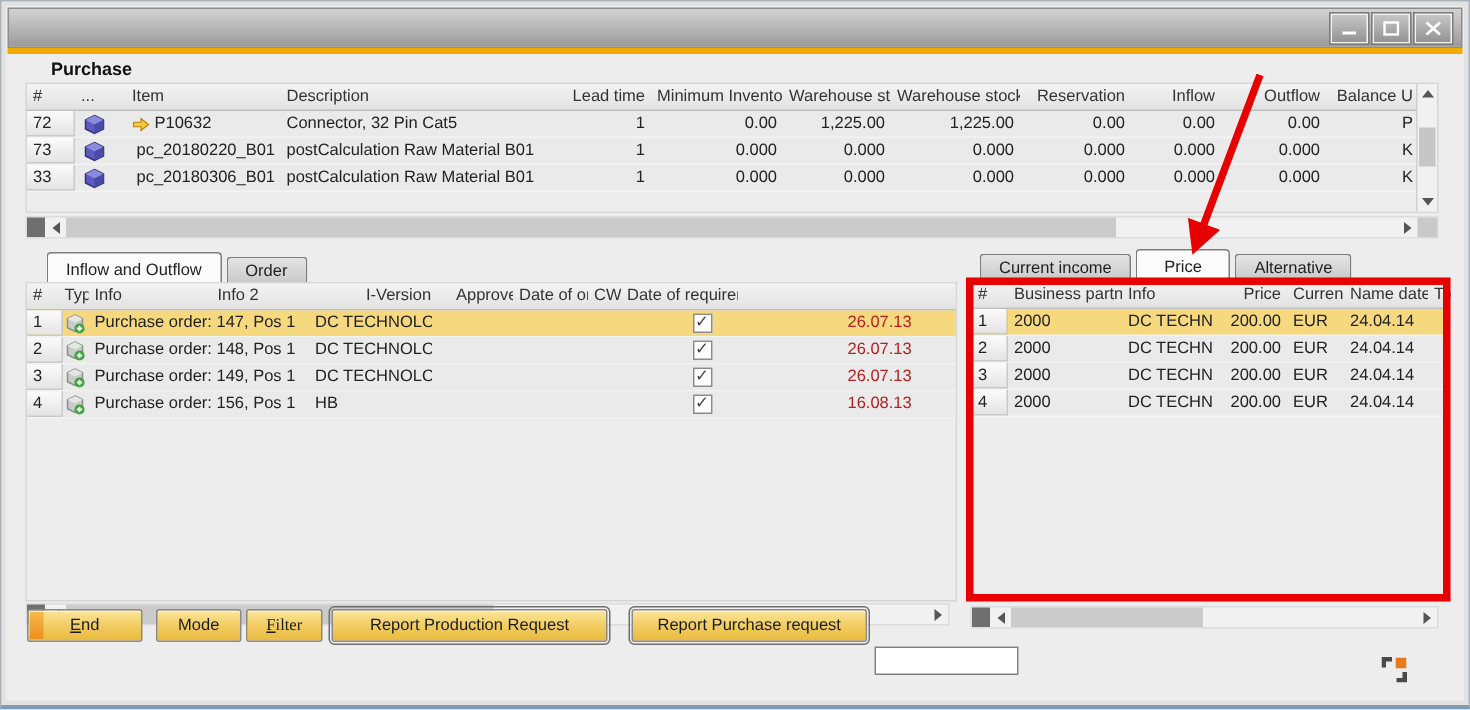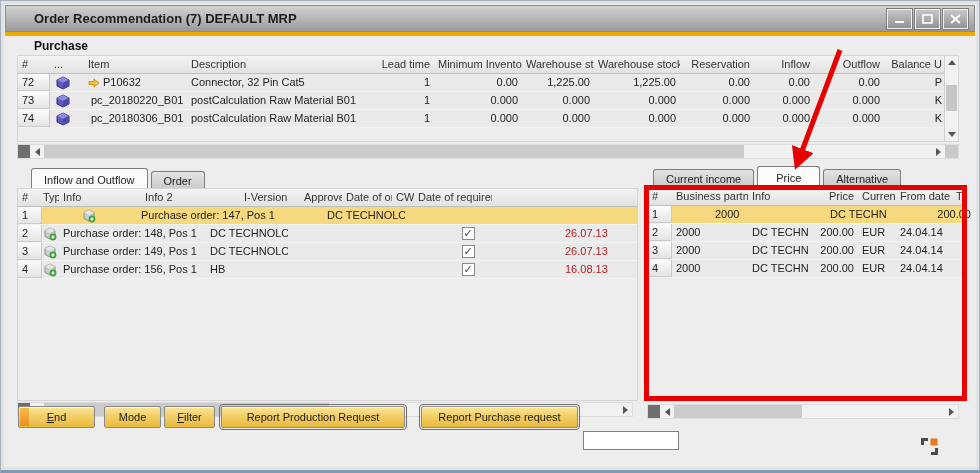--- a/index.html
+++ b/index.html
@@ -28,21 +28,21 @@
   .trow { display:flex; height:18px; background:#eaeaea; border-bottom:1px solid #f3f3f3; }
   .thead { display:flex; height:18px; background:linear-gradient(#f3f3f3,#e2e2e2);
            border-bottom:1px solid #bfbfbf; }
   .c { padding:0 4px; font-size:11px; line-height:17px; color:#222;
        white-space:nowrap; overflow:hidden; flex:none; }
   .hc { color:#333; }
   .ra { text-align:right; }
   .numcell { background:linear-gradient(#fbfbfb,#e4e4e4); border-right:1px solid #c9c9c9;
              border-bottom:1px solid #c9c9c9; }
   .sel { background:#f6d87f !important; }
-  .sel .c:not(.numcell) { background:transparent;margin-left:39px; }
+  .sel .c:not(.numcell) { background:transparent; }
   .red-date { color:#b42020; }
   .icon-cell { display:flex; align-items:center; justify-content:flex-start; padding-left:6px; }
   .flexcell { display:flex; align-items:center; gap:3px; }
 
   
   .toptable { left:16px; top:54px; width:942px; height:87px; }
   .t-num{width:32px}.t-dots{width:34px}.t-item{width:103px}.t-desc{width:175px}
   .t-lead{width:72px}.t-mininv{width:88px}.t-wh1{width:72px}.t-wh2{width:86px}
   .t-res{width:74px}.t-in{width:60px}.t-out{width:70px}.t-bal{width:62px}
   .top-grid { width:928px; }
@@ -103,21 +103,20 @@
 
   
   .annotation { position:absolute; inset:0; pointer-events:none; z-index:50; }
 </style>
 </head>
 <body>
 
 <div class="window">
 
   <div class="titlebar">
-    <span class="title-text">Order Recommendation (7) DEFAULT MRP</span>
     <div class="winbtns">
       <div class="winbtn">
         <svg width="11" height="9">
             <rect x="1" y="6" width="9" height="2" fill="#fff"></rect>
           </svg>
       </div>
       <div class="winbtn">
         <svg width="11" height="10">
             <rect x="1" y="1" width="9" height="8" fill="none" stroke="#fff" stroke-width="1.6"></rect>
           </svg>
@@ -196,21 +195,21 @@
         <div class="c t-mininv ra">0.000</div>
         <div class="c t-wh1 ra">0.000</div>
         <div class="c t-wh2 ra">0.000</div>
         <div class="c t-res ra">0.000</div>
         <div class="c t-in ra">0.000</div>
         <div class="c t-out ra">0.000</div>
         <div class="c t-bal ra">K</div>
       </div>
 
       <div class="trow">
-        <div class="c t-num numcell">74</div>
+        <div class="c t-num numcell">33</div>
         <div class="c t-dots icon-cell">
           <svg width="14" height="14" viewBox="0 0 14 14">
               <polygon points="7,1 13,4 13,10 7,13 1,10 1,4" fill="#5b5bc0" stroke="#33336b"></polygon>
               <polygon points="7,1 13,4 7,7 1,4" fill="#8a8ade"></polygon>
               <polygon points="7,7 13,4 13,10 7,13" fill="#4a4aa8"></polygon>
             </svg>
         </div>
         <div class="c t-item flexcell">
           <svg width="12" height="10" viewBox="0 0 12 10">
               <path d="M1 3.5 h5 V1 l5 4 -5 4 V6.5 H1 z" fill="#f7c53d" stroke="#b8860b" stroke-width="0.8"></path>
@@ -378,21 +377,21 @@
     <div class="tab">Alternative</div>
   </div>
 
   <div class="tbl rtable">
     <div class="thead">
       <div class="c hc r-num">#</div>
       <div class="c hc r-bp">Business partner</div>
       <div class="c hc r-name">Info</div>
       <div class="c hc r-price ra">Price</div>
       <div class="c hc r-cur">Currency</div>
-      <div class="c hc r-from">From date</div>
+      <div class="c hc r-from">Name date</div>
       <div class="c hc r-to">To</div>
     </div>
 
     <div class="trow sel">
       <div class="c r-num numcell">1</div>
       <div class="c r-bp">2000</div>
       <div class="c r-name">DC TECHN</div>
       <div class="c r-price ra">200.00</div>
       <div class="c r-cur">EUR</div>
       <div class="c r-from">24.04.14</div>
@@ -439,21 +438,21 @@
     <div style="flex:1"></div>
     <div class="hs-btn">
         <div class="chev-r"></div>
       </div>
   </div>
 
   <div class="btn btn-end" style="left:17px; width:77px;">
     <span class="u">E</span><span>nd</span>
   </div>
   <div class="btn" style="left:103px; width:57px;">Mode</div>
-  <div class="btn" style="left:163px; width:51px;">
+  <div class="btn" style="left:163px; width:51px;font-family:Liberation Serif, serif;">
     <span class="u">F</span><span>ilter</span>
   </div>
   <div class="btn emph" style="left:220px; width:184px;">Report Production Request</div>
   <div class="btn emph" style="left:420px; width:157px;">Report Purchase request</div>
   <input class="footer-input" value="" style="">
 
   <svg class="expand-icon" viewBox="0 0 17 17">
     <path d="M1.5 7 V1.5 H7" fill="none" stroke="#4a4a4a" stroke-width="3"></path>
     <rect x="9.5" y="0.5" width="7" height="7" fill="#e87a1e"></rect>
     <path d="M10 15.5 H15.5 V10" fill="none" stroke="#4a4a4a" stroke-width="3"></path>

